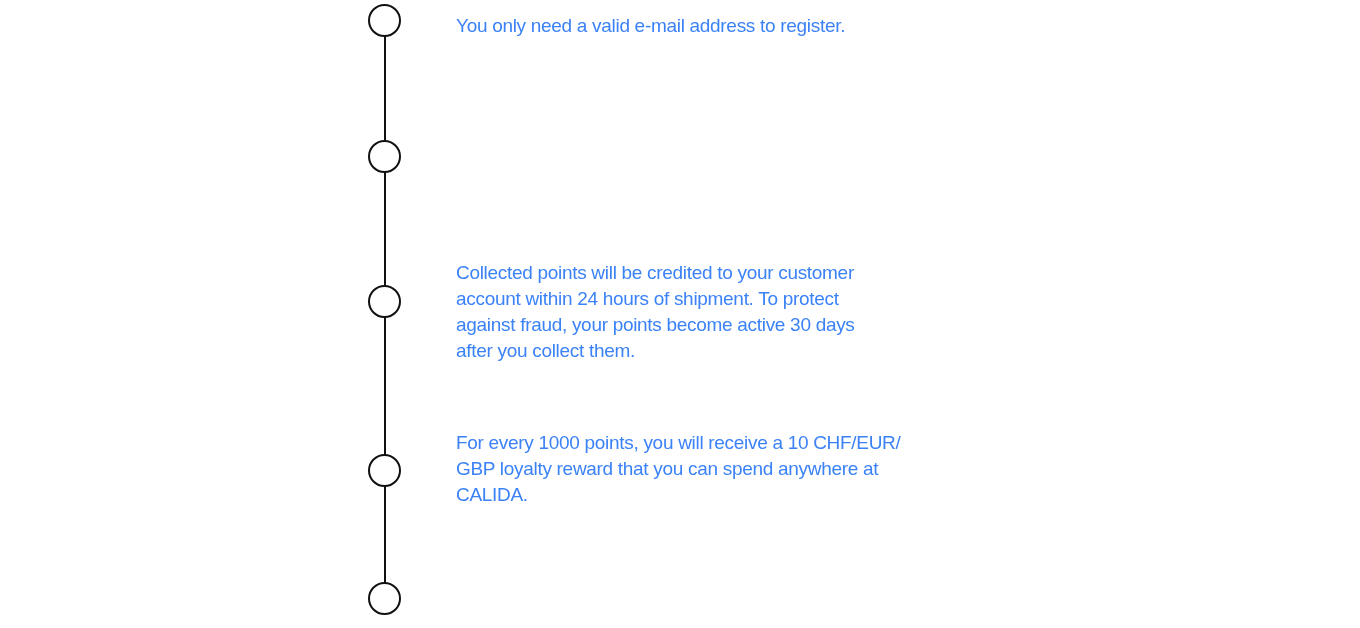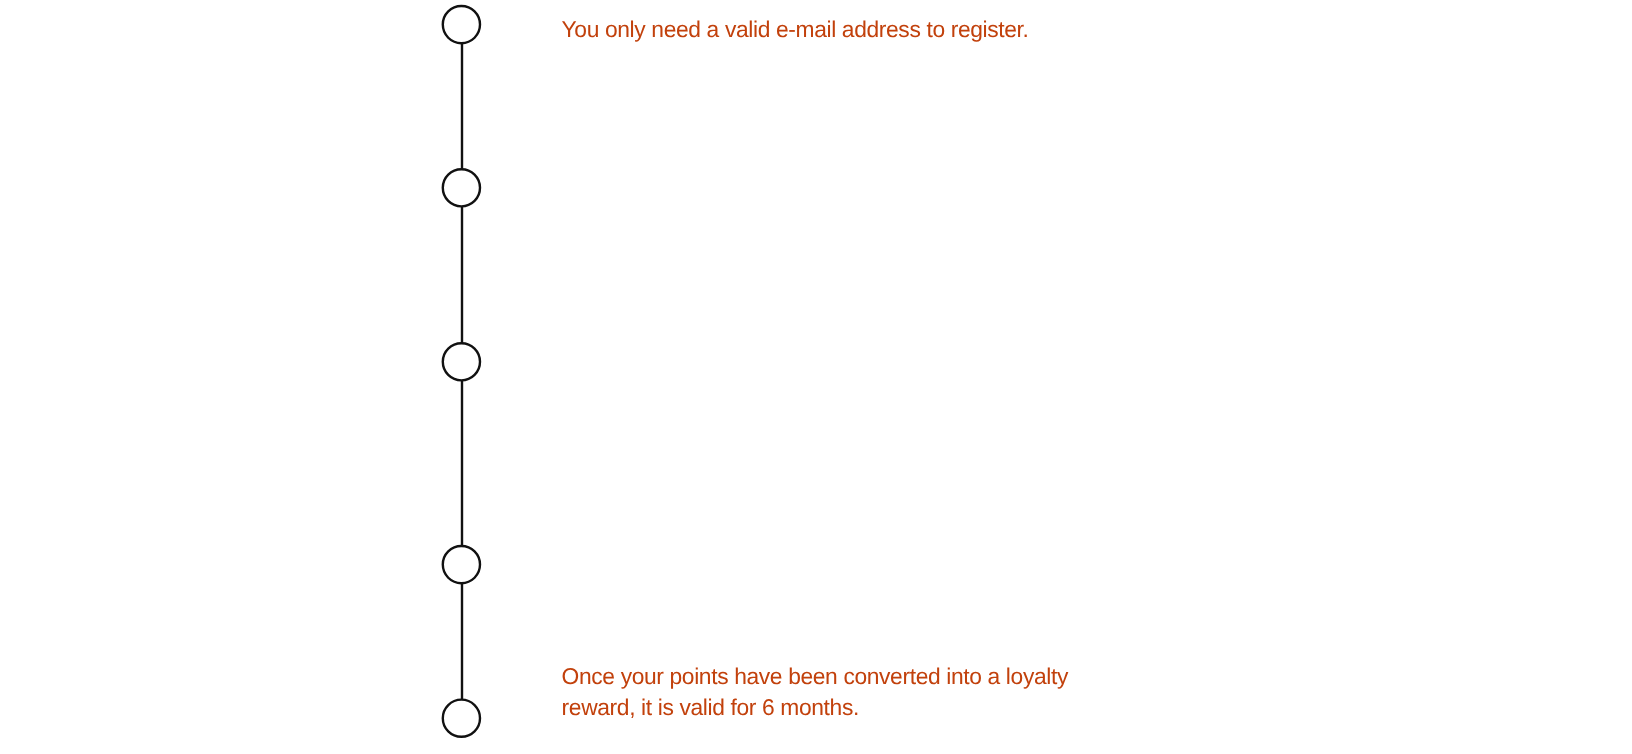--- a/index.html
+++ b/index.html
@@ -33,26 +33,26 @@
     border-radius: 50%;
     background: #ffffff;
   }
   .n1 { top: 4px; }
   .n2 { top: 140px; }
   .n3 { top: 285px; }
   .n4 { top: 454px; }
   .n5 { top: 582px; }
   .tl-text {
     position: absolute;
-    left: 468px;
+    left: 456px;
     width: 560px;
     font-size: 19px;
     line-height: 26px;
     letter-spacing: -0.3px;
-    color: #c2410c;
+    color: #3b82f6;
     white-space: pre-line;
   }
   .t1 { top: 13px; }
   .t2 { top: 129px; }
   .t3 { top: 260px; }
   .t4 { top: 430px; }
   .t5 { top: 552px; }
 </style>
 </head>
 <body>
@@ -60,15 +60,20 @@
 <div class="canvas">
   <div class="tl-line"></div>
 
   <div class="tl-node n1"></div>
   <div class="tl-node n2"></div>
   <div class="tl-node n3"></div>
   <div class="tl-node n4"></div>
   <div class="tl-node n5"></div>
 
   <div class="tl-text t1">You only need a valid e-mail address to register.</div>
-  <div class="tl-text t5">Once your points have been converted into a loyalty
-reward, it is valid for 6 months.</div>
+  <div class="tl-text t3">Collected points will be credited to your customer
+account within 24 hours of shipment. To protect
+against fraud, your points become active 30 days
+after you collect them.</div>
+  <div class="tl-text t4">For every 1000 points, you will receive a 10 CHF/EUR/
+GBP loyalty reward that you can spend anywhere at
+CALIDA.</div>
 </div>
 
 </body></html>

